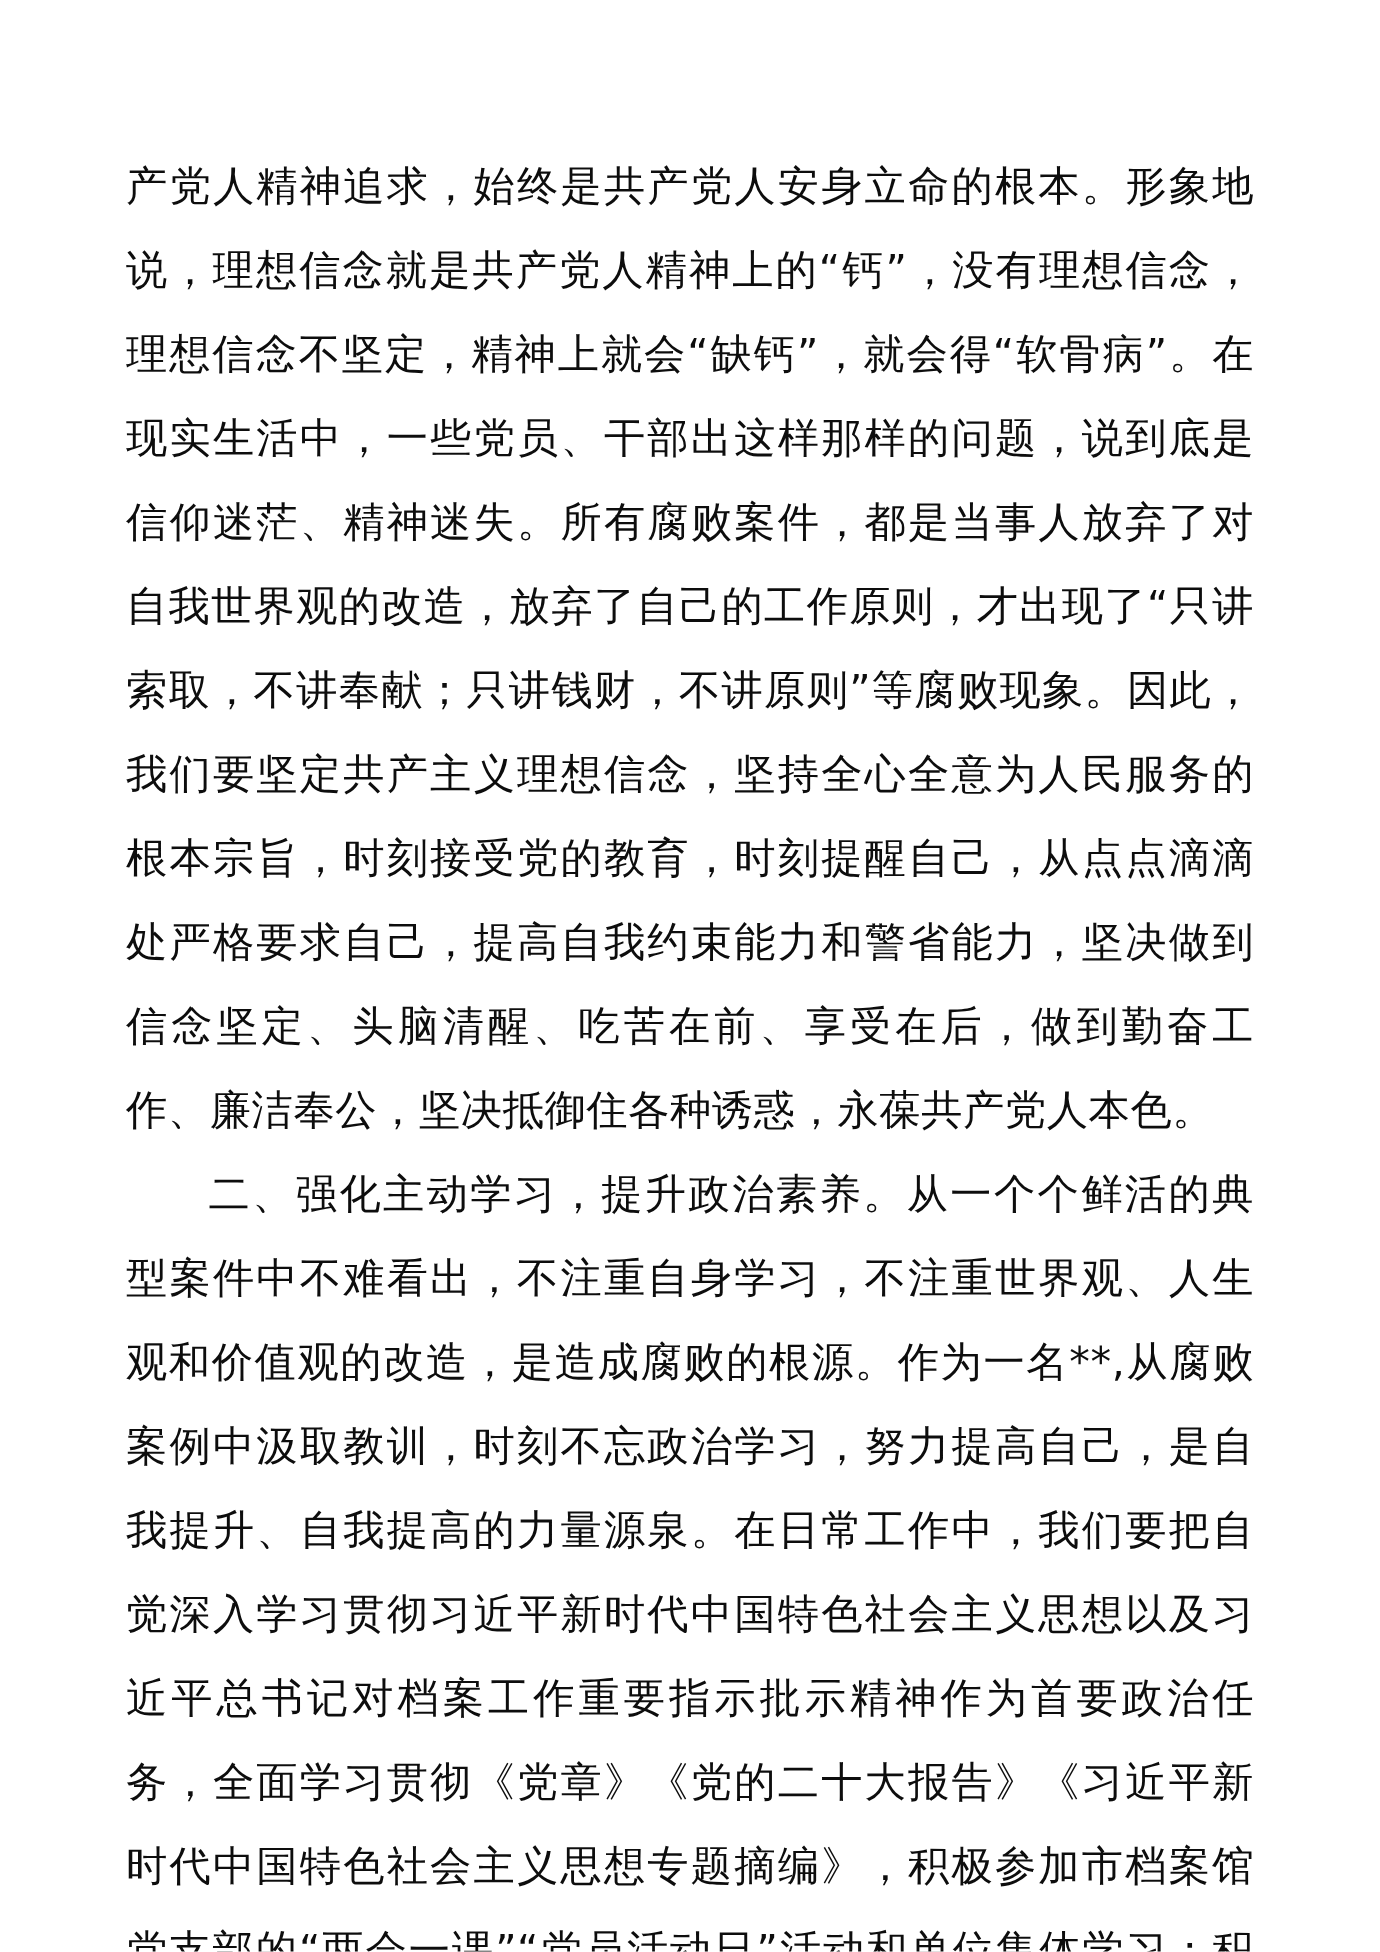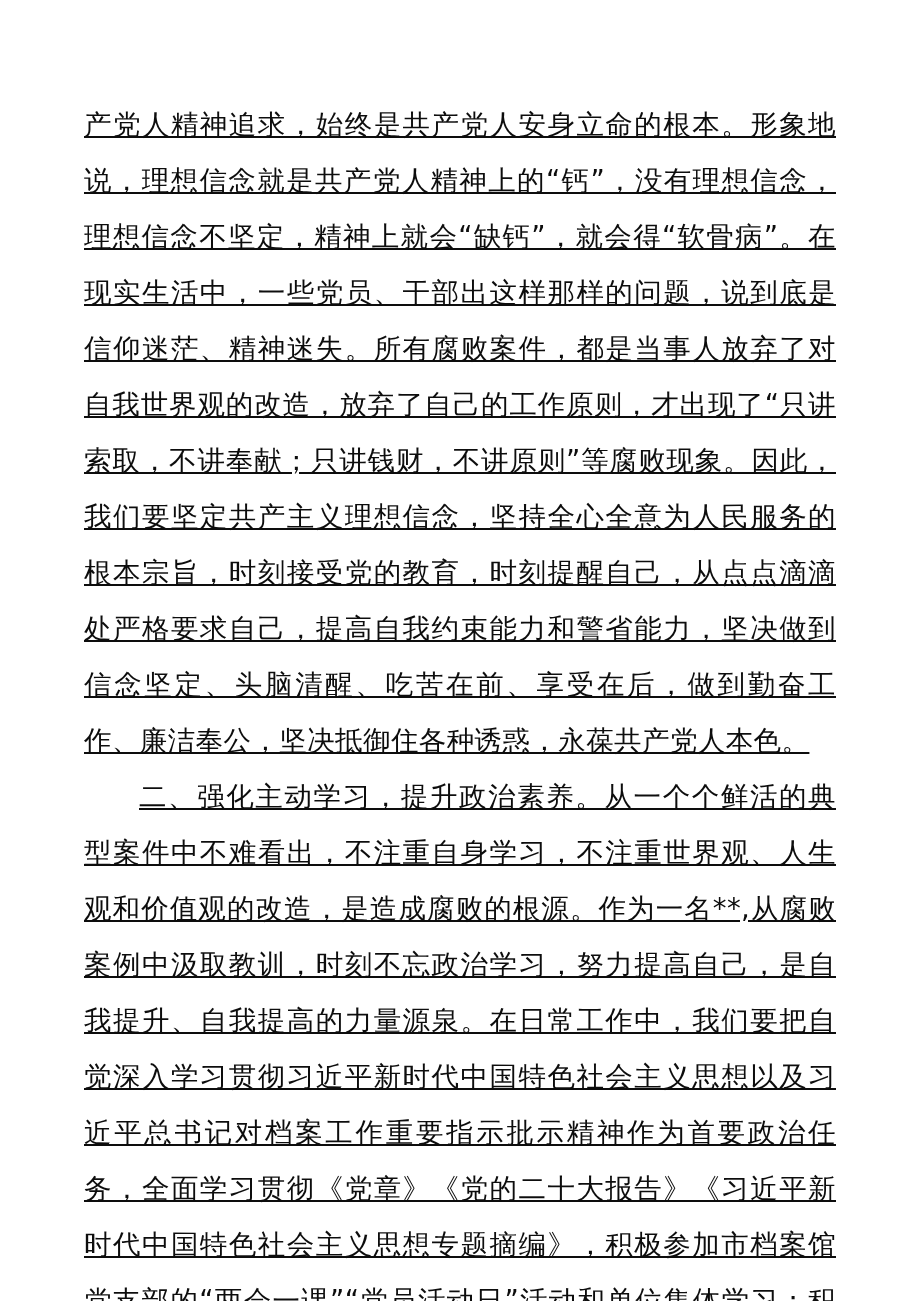--- a/index.html
+++ b/index.html
@@ -25,21 +25,20 @@
   .doc-body {
     font-size: 27.5px;
     line-height: 56px;
     text-align: justify;
     text-justify: inter-ideograph;
     letter-spacing: 0.4px;
   }
   .para {
     margin: 0 0 0 0;
     text-indent: 0;
-    text-decoration: underline;
   }
   .para.indent {
     text-indent: 2em;
   }
 </style>
 </head>
 <body>
 
 <div class="page">
   <div class="doc-body">

